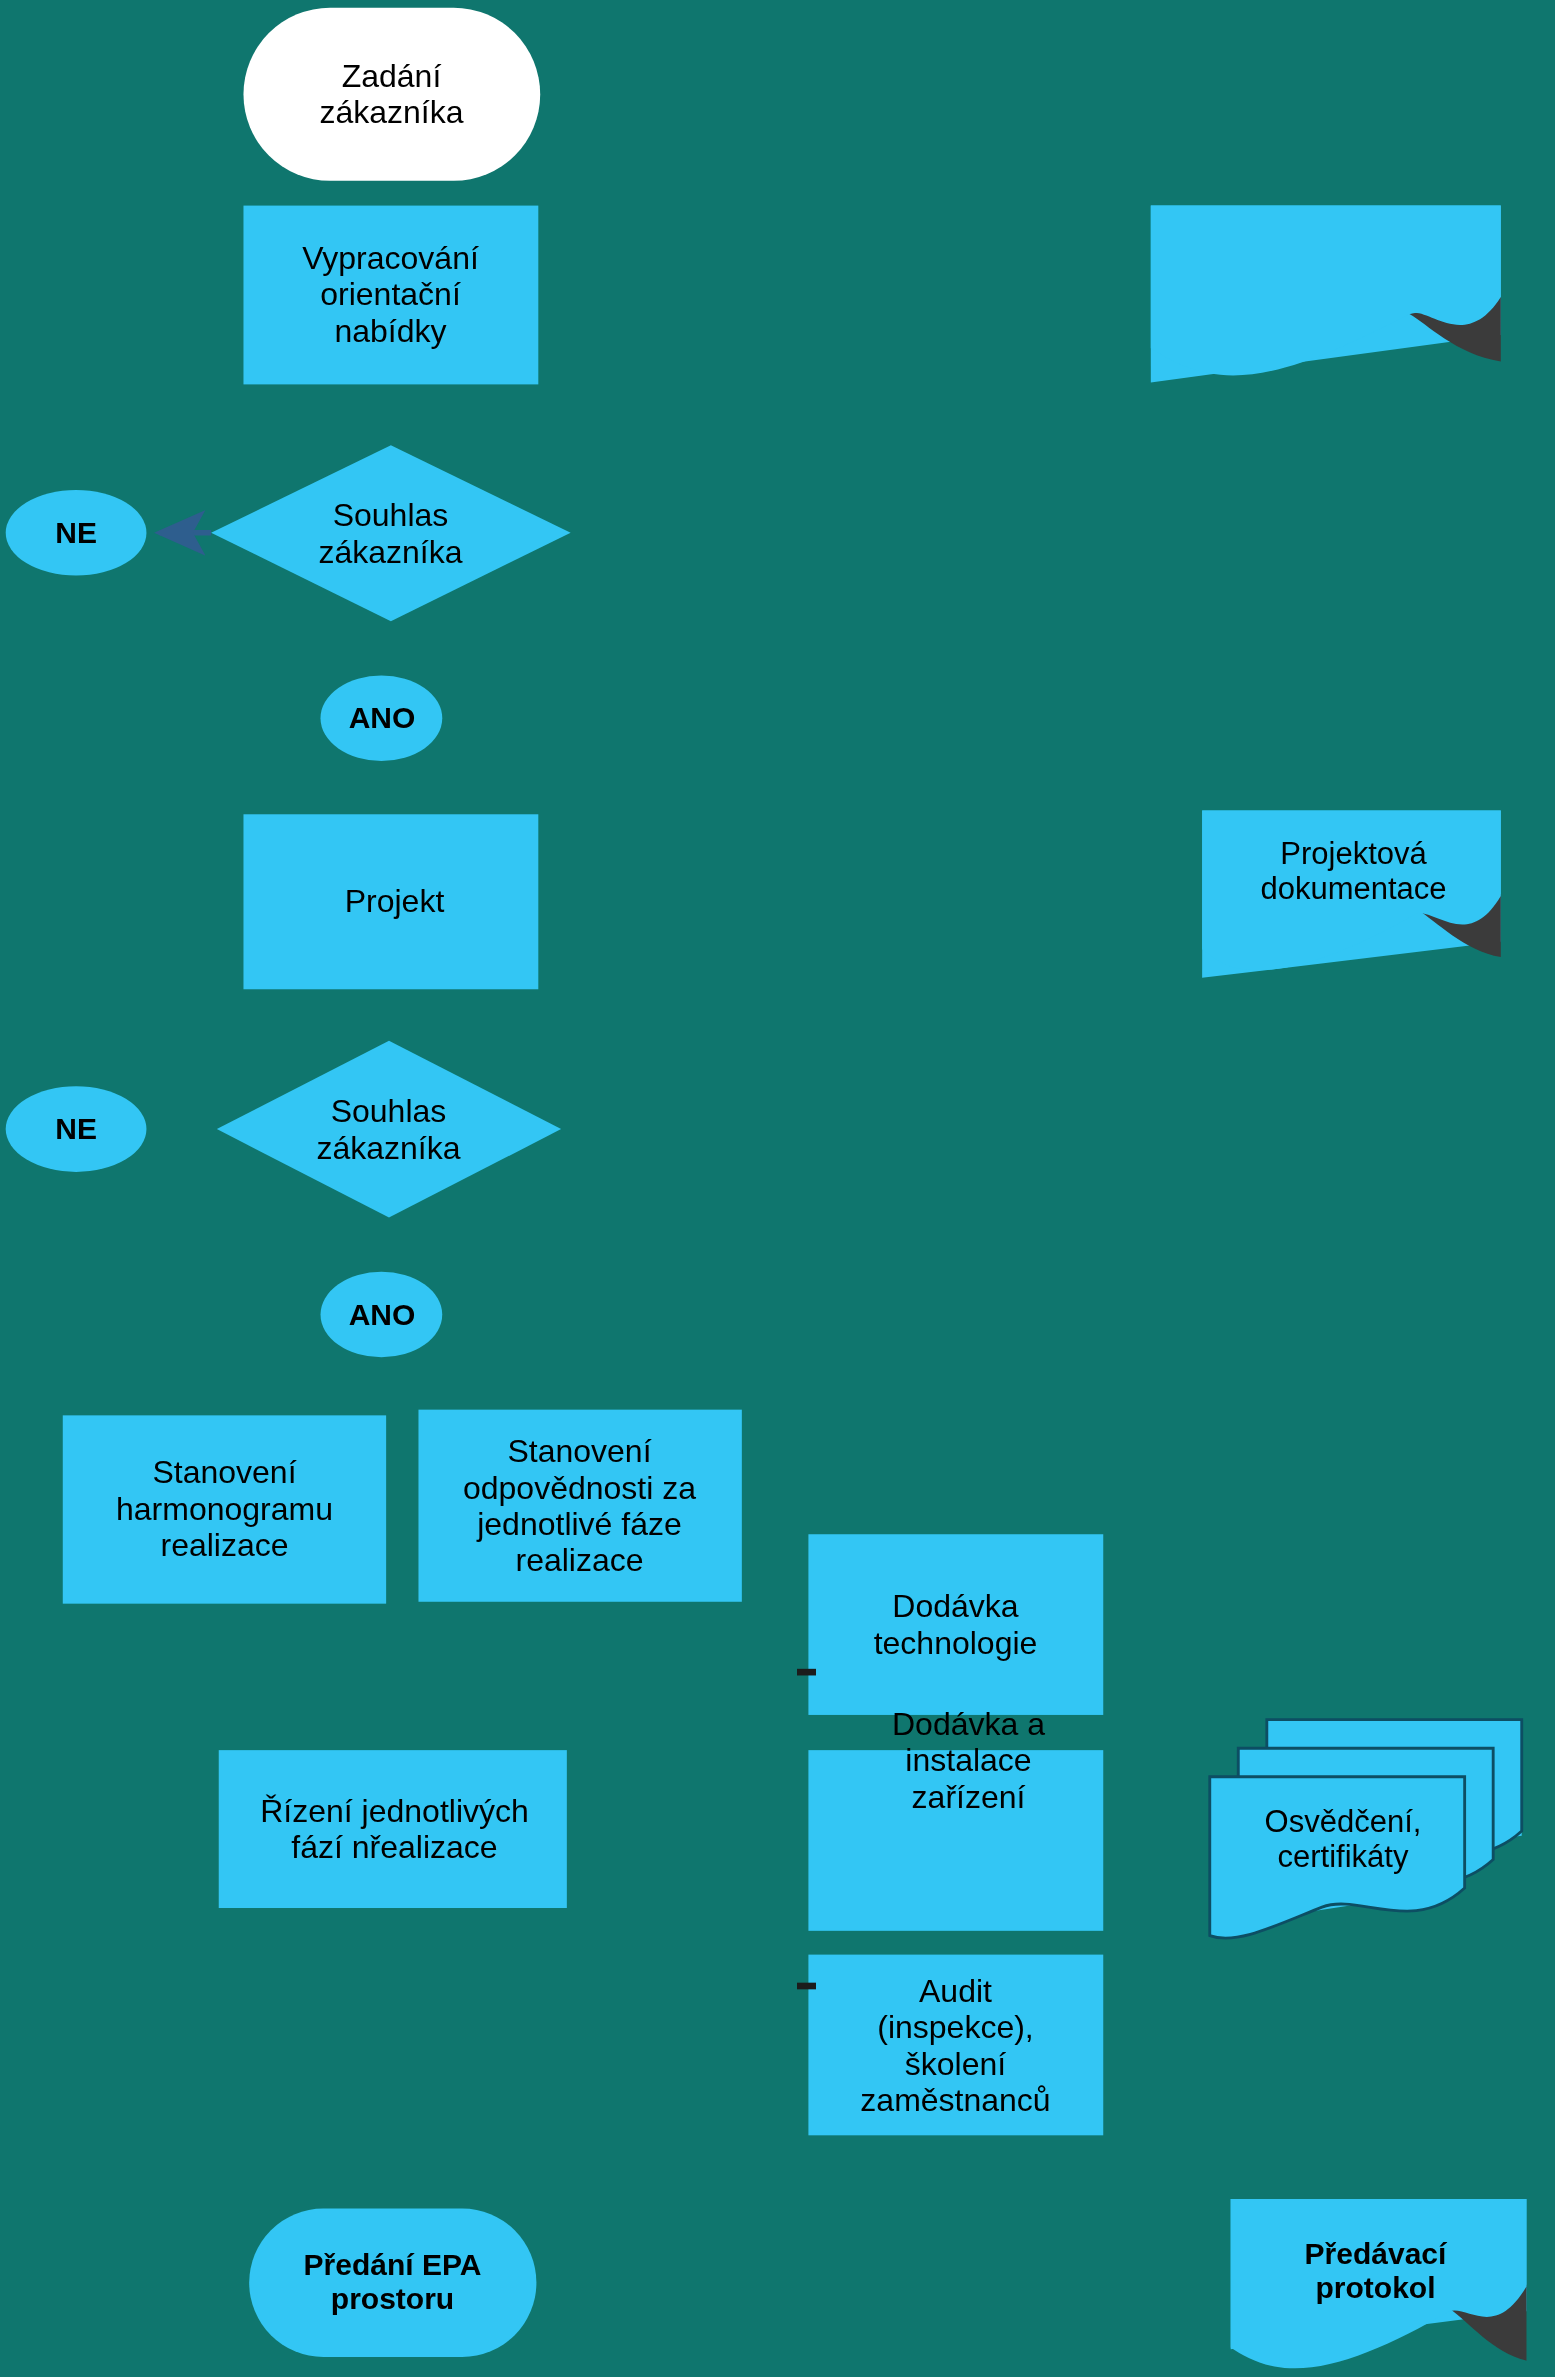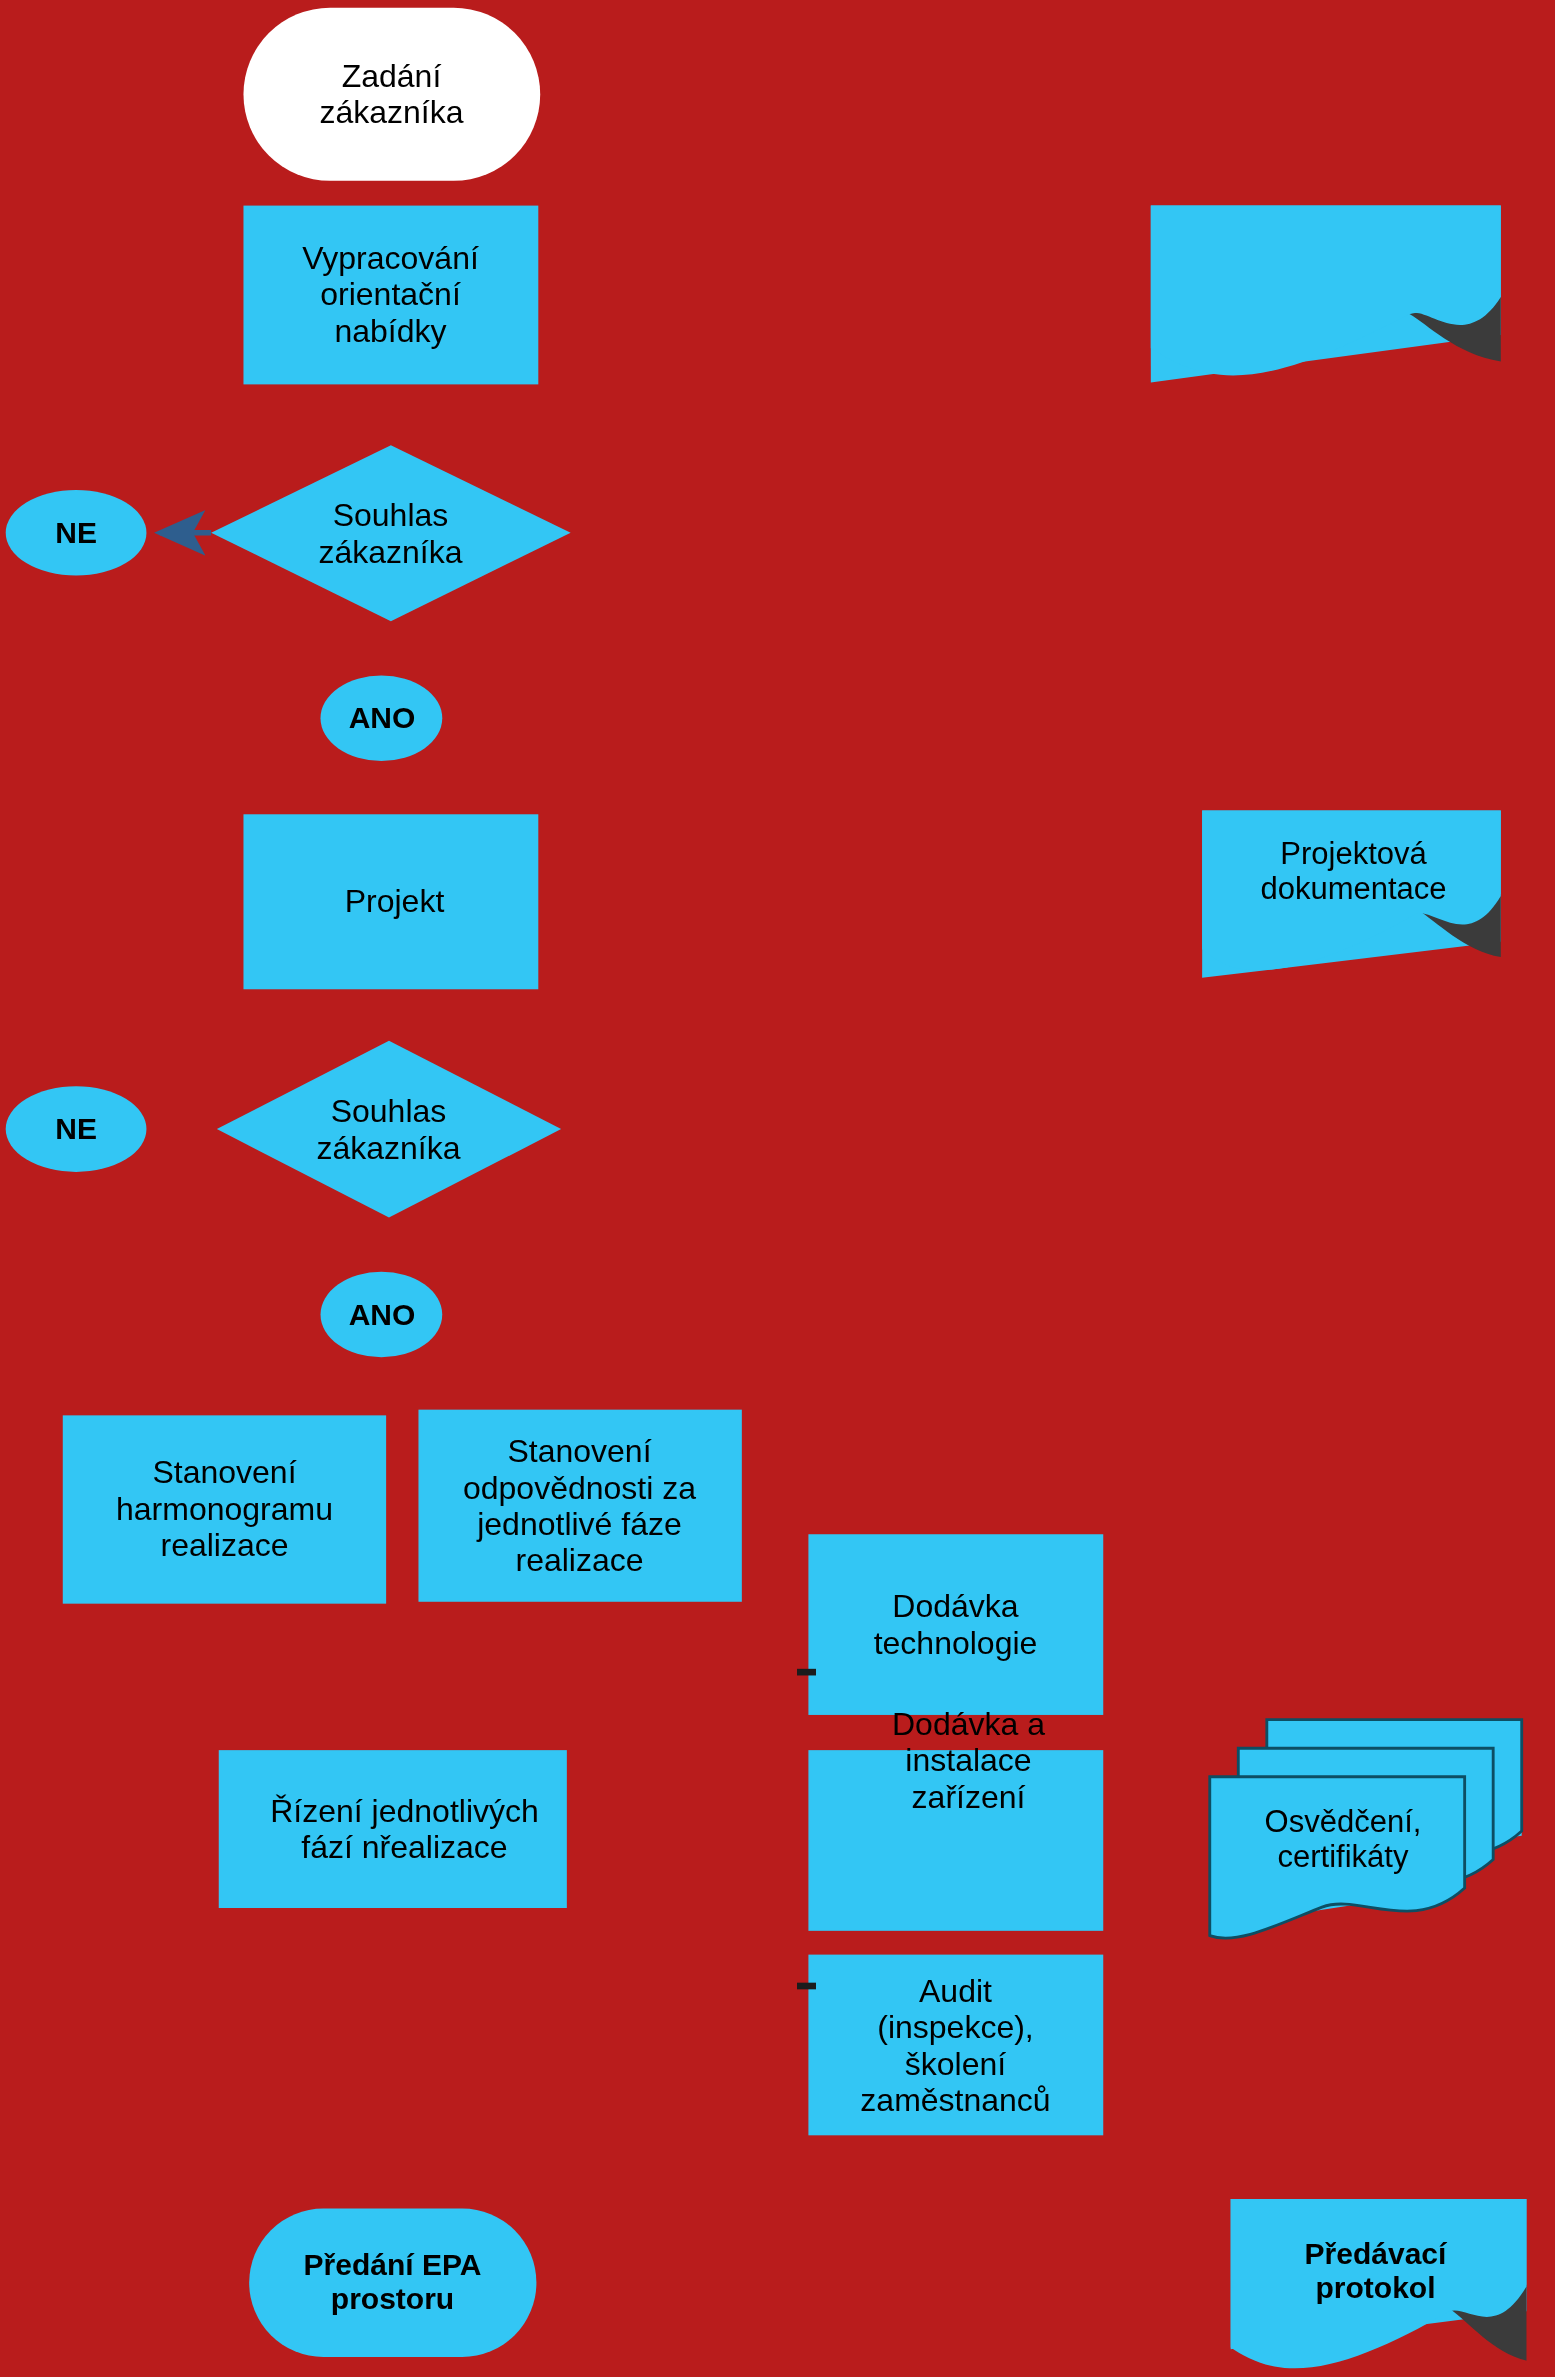--- a/index.html
+++ b/index.html
@@ -11,21 +11,21 @@
   body {
     width: 1555px;
     height: 2378px;
     overflow: hidden;
     font-family: "Liberation Sans", sans-serif;
   }
   #canvas {
     position: relative;
     width: 1555px;
     height: 2378px;
-    background: #b91c1c;
+    background: #0f766e;
   }
   #canvas > svg {
     position: absolute;
     left: 0;
     top: 0;
   }
   .node-label {
     position: absolute;
     display: flex;
     align-items: center;
@@ -173,21 +173,21 @@
 realizace</div>
 
   <div class="node-label lbl-proc" style="left:418px; top:1410px; width:323px; height:192px;">Stanovení
 odpovědnosti za
 jednotlivé fáze
 realizace</div>
 
   <div class="node-label lbl-proc" style="left:808px; top:1534px; width:295px; height:181px;">Dodávka
 technologie</div>
 
-  <div class="node-label lbl-proc" style="left:227px; top:1750px; width:283px; height:158px;padding-left:36px;">Řízení jednotlivých
+  <div class="node-label lbl-proc" style="left:217px; top:1750px; width:283px; height:158px;padding-left:36px;">Řízení jednotlivých
 fází nřealizace</div>
 
   <div class="node-label lbl-proc" style="left:808px; top:1670px; width:321px; height:181px;">Dodávka a
 instalace
 zařízení</div>
 
   <div class="node-label lbl-doc" style="left:1227px; top:1780px; width:232px; height:118px;">Osvědčení,
 certifikáty</div>
 
   <div class="node-label lbl-proc" style="left:808px; top:1955px; width:295px; height:181px;">Audit

